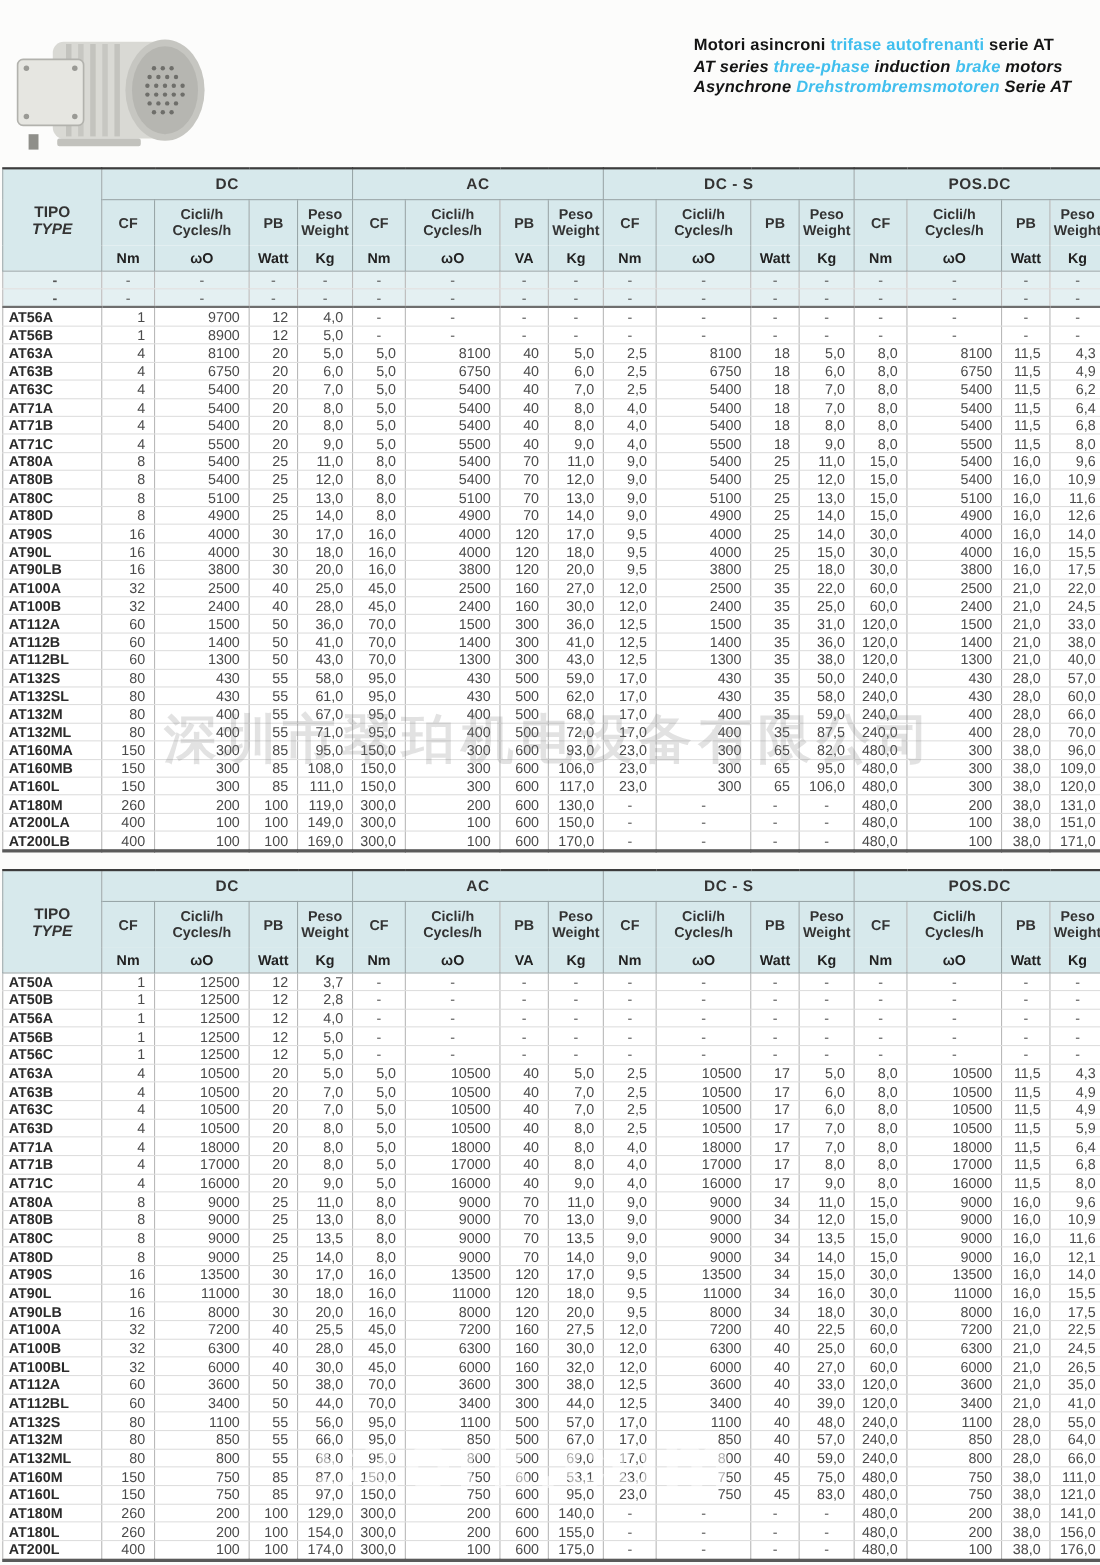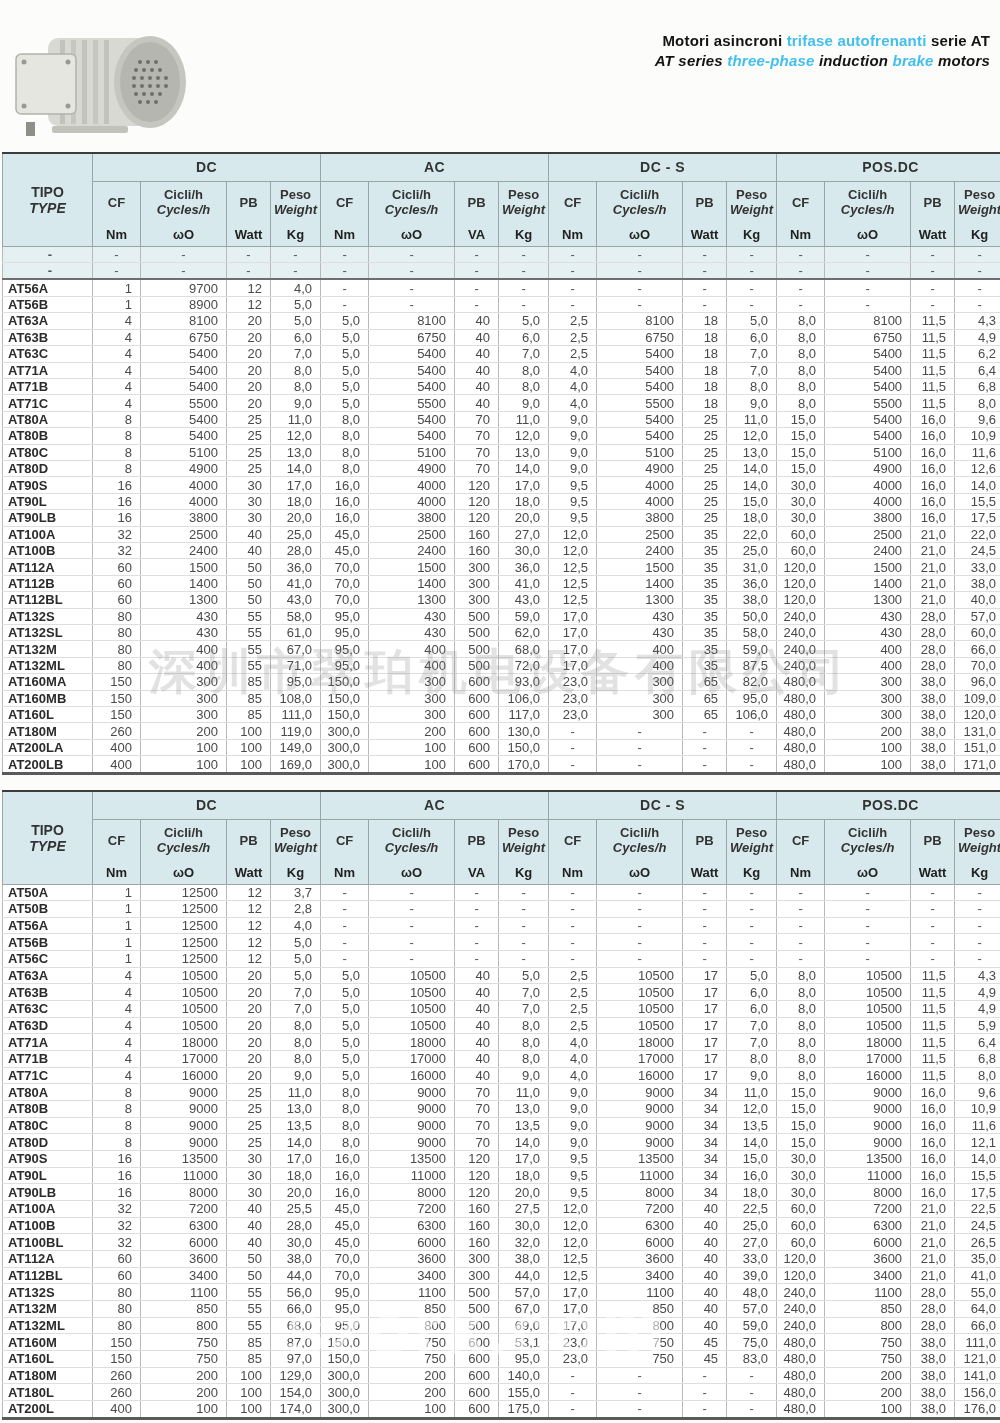--- a/index.html
+++ b/index.html
@@ -1,21 +1,21 @@
 <!DOCTYPE html>
 <html><head>
 <meta charset="utf-8">
 <style>
   html,body{margin:0;padding:0;background:#ffffff;}
   .page{position:relative;width:1000px;height:1423px;background:#fcfcfb;
         font-family:"Liberation Sans",sans-serif;overflow:hidden;}
 
   
   .photo{position:absolute;top:26px;left:8px;width:195px;height:115px;}
-  .titles{position:absolute;top:31px;right:10px;text-align:right;}
+  .titles{position:absolute;top:31px;right:26px;}
   .title-line{font-size:15px;font-weight:bold;line-height:19.5px;color:#141414;letter-spacing:.2px;}
   .title-line.it{font-style:italic;}
   .blue{color:#41bfee;}
 
   
   table{border-collapse:collapse;table-layout:fixed;position:absolute;left:2px;background:#fff;
         border-top:2px solid #3c3c3c;border-bottom:3px solid #5a5a5a;
         border-left:1px solid #a8a8a8;border-right:1px solid #a8a8a8;}
   #t1{top:152px;width:996px;height:623px;}
   #t2{top:790px;width:996px;height:630px;}
@@ -25,21 +25,21 @@
   tr.ghead{height:28px;}
   tr.shead{height:42px;}
   tr.units{height:23px;}
   tr.shead th{border-bottom:none;}
   tr.units th{border-top:none;font-weight:bold;font-size:13px;color:#222;}
   th.group{font-size:14px;font-weight:bold;letter-spacing:.5px;margin-top:44px;}
   th.typehead{font-size:14px;}
   th.typehead .tl1{font-weight:bold;}
   th.typehead .tl2{font-weight:bold;font-style:italic;}
   th.sub .l1{font-weight:bold;line-height:15px;}
-  th.sub .l2{font-weight:bold;font-style:italic;line-height:15px;}
+  th.sub .l2{font-weight:bold;line-height:15px;}
 
   tbody td{border:1px solid #b9b9b9;border-top-color:#dedede;border-bottom-color:#dedede;
            color:#4a4a4a;line-height:1;}
   td.type{font-weight:bold;color:#2b2b2b;text-align:left;padding-left:5px;}
   td.num{text-align:right;padding-right:8px;}
   td.dash{text-align:center;color:#555;}
   tr.dashrow td{background:#e4f0f2;}
   tr.dashrow.last td{border-bottom:2px solid #6e6e6e;}
 
   
@@ -101,20 +101,23 @@
     </svg>
   </div>
 
   <div class="titles">
     <div class="title-line">
       <span>Motori asincroni </span><span class="blue">trifase autofrenanti </span><span>serie AT</span>
     </div>
     <div class="title-line it">
       <span>AT series </span><span class="blue">three-phase </span><span>induction </span><span class="blue">brake </span><span>motors</span>
     </div>
+    <div class="title-line it">
+      <span>Asynchrone </span><span class="blue">Drehstrombremsmotoren </span><span>Serie AT</span>
+    </div>
   </div>
 
   <table id="t1">
       <colgroup>
         <col style="width: 90px;">
         <col style="width: 48px;">
         <col style="width: 86px;">
         <col style="width: 44px;">
         <col style="width: 50px;">
         <col style="width: 48px;">

